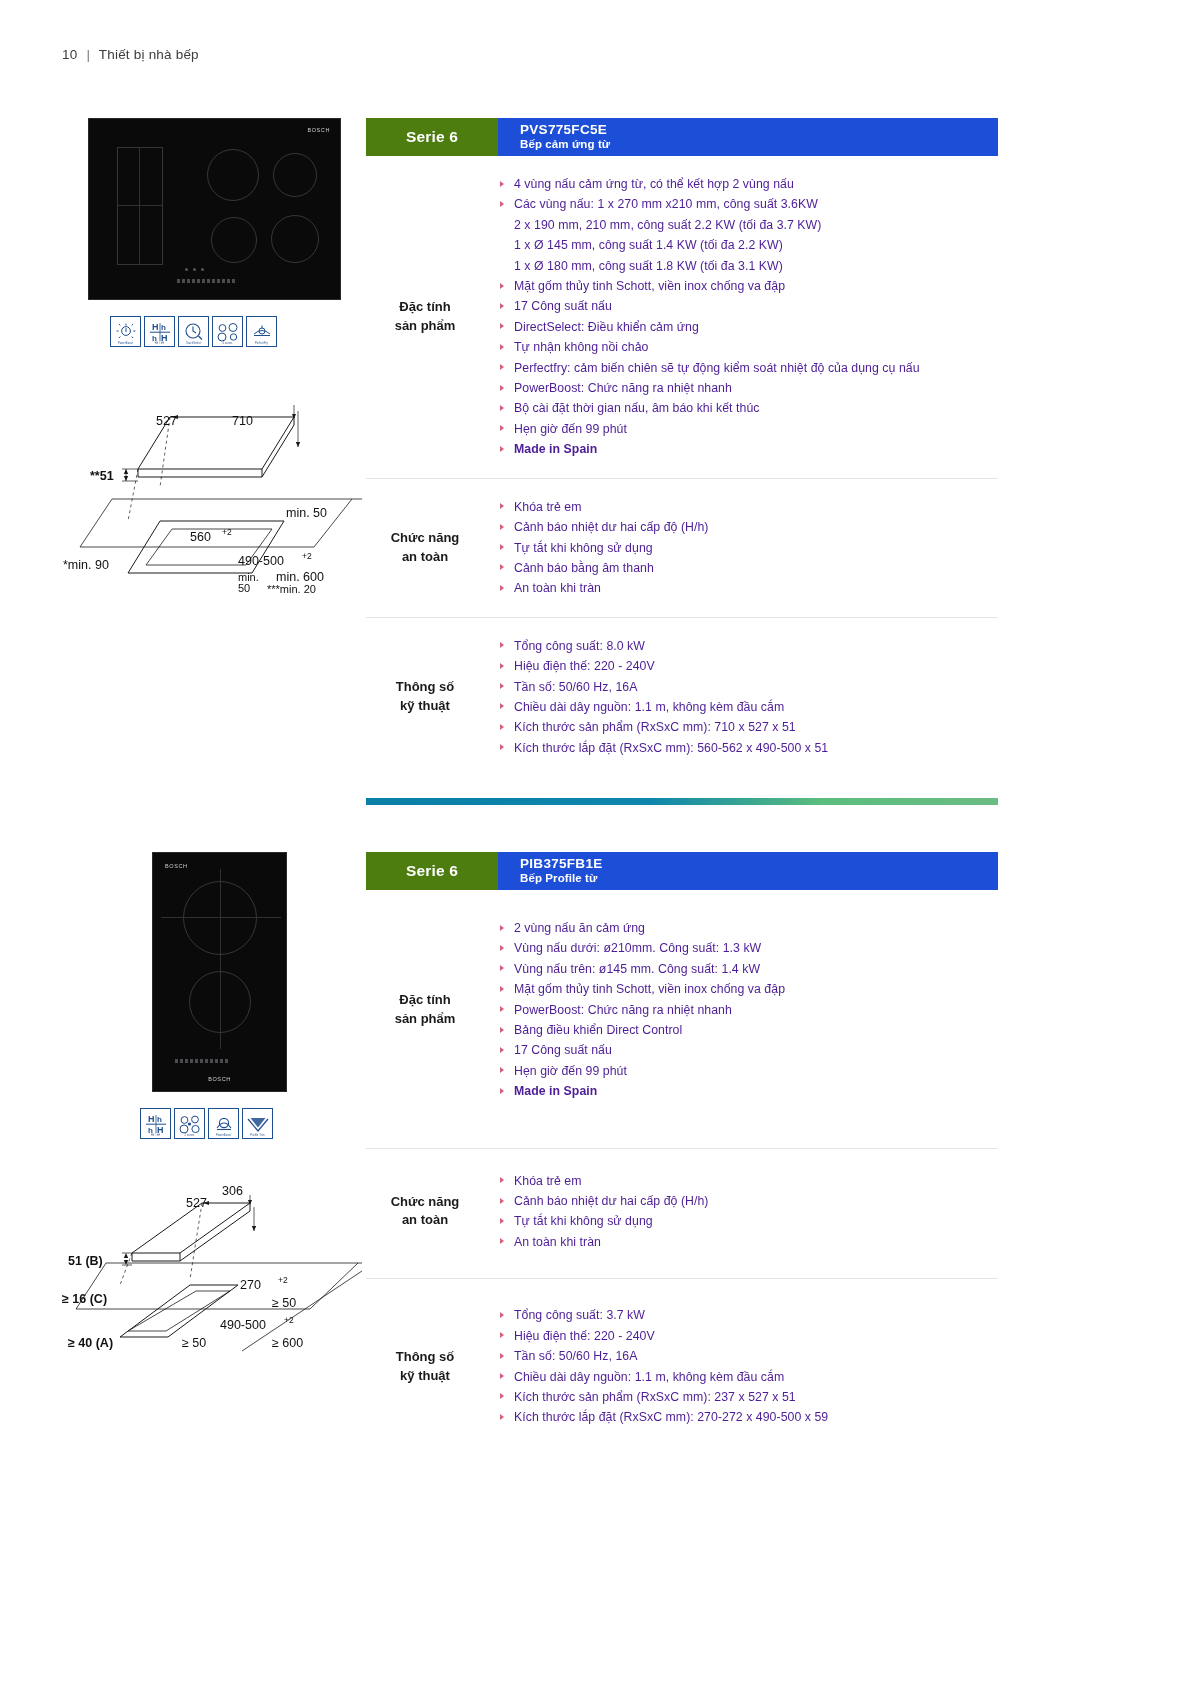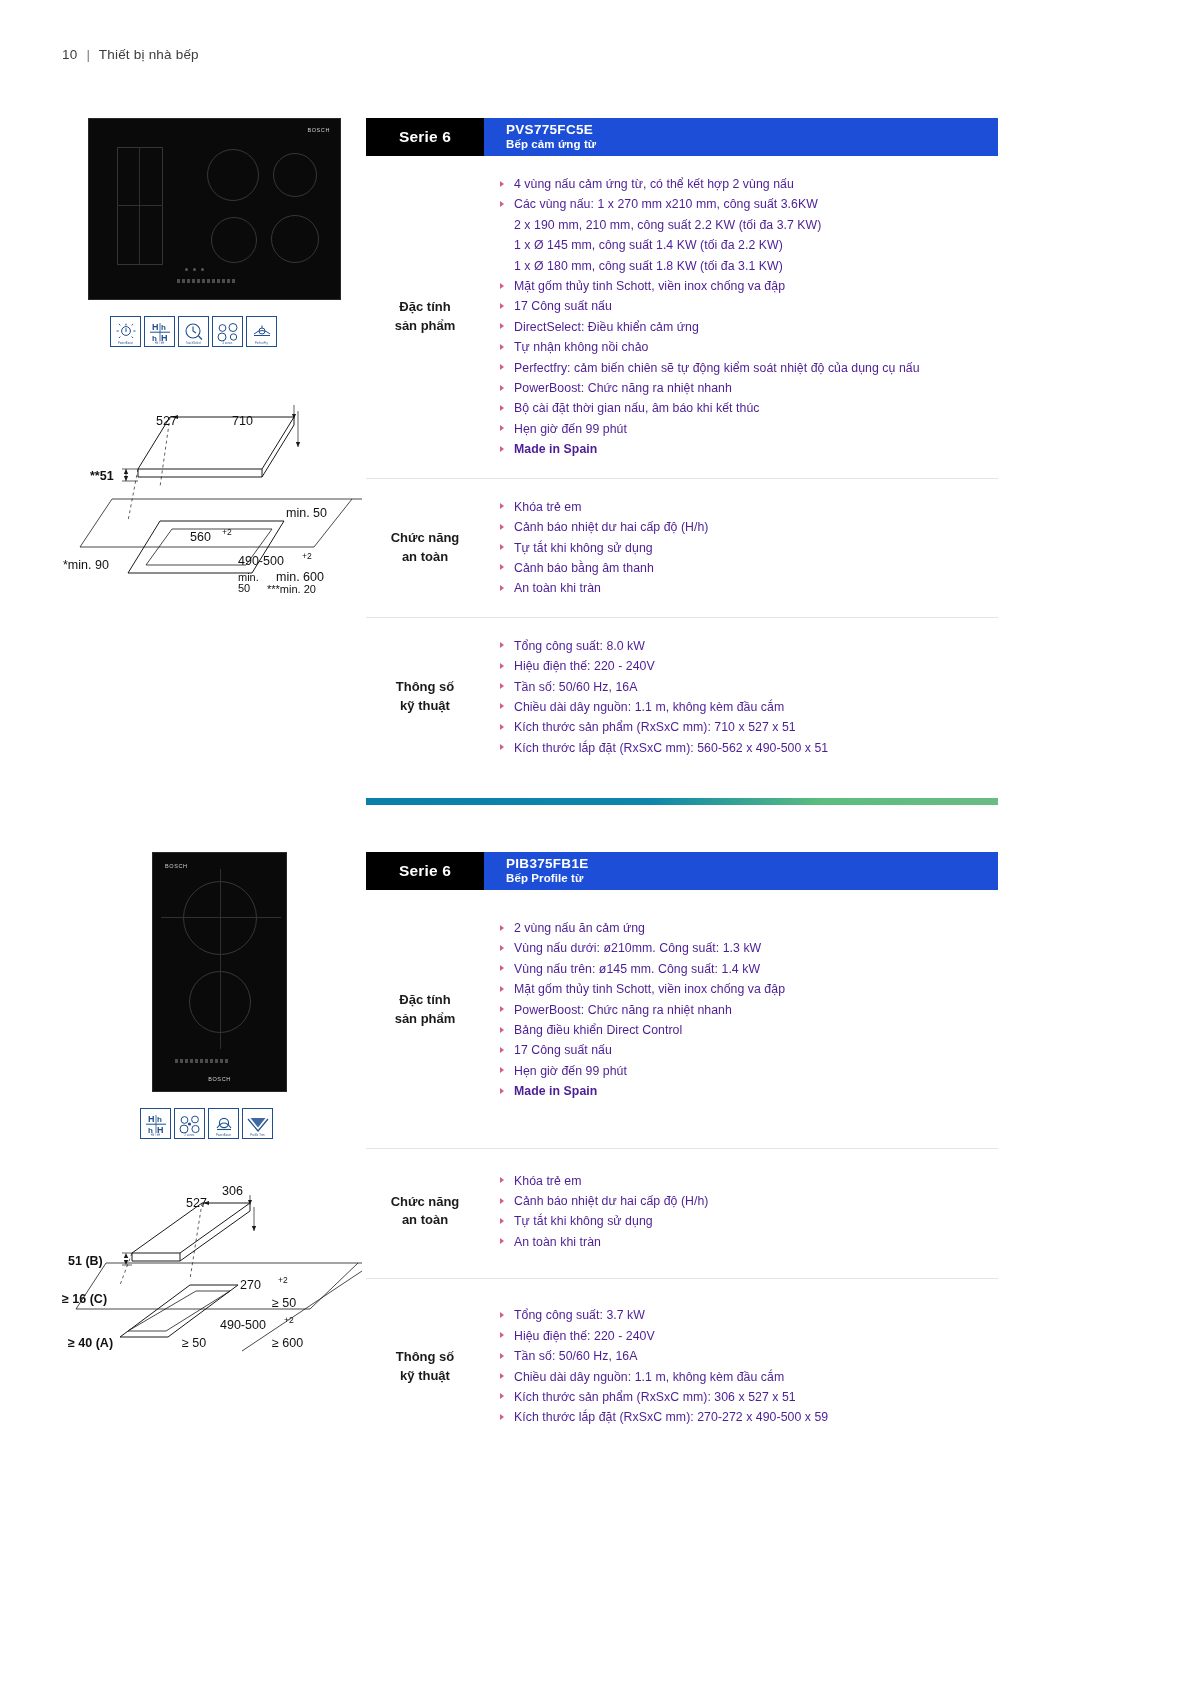--- a/index.html
+++ b/index.html
@@ -103,22 +103,22 @@
 
   
   .tech-draw { position: relative; margin-top: 22px; width: 300px; }
   .tech-draw svg { display:block; overflow: visible; }
 
   
   .prod-right { position: absolute; left: 366px; top: 0; width: 632px; }
 
   .prod-title-bar { display: flex; height: 38px; }
   .serie-cell {
-    width: 118px;
-    background: #000000;
+    width: 132px;
+    background: #4d7c0f;
     color: #ffffff;
     font-size: 15.5px; font-weight: bold;
     display: flex; align-items: center; justify-content: center;
     letter-spacing: .2px;
   }
   .name-cell {
     flex: 1;
     background: #1d4ed8;
     color: #ffffff;
     padding: 4px 0 0 22px;
@@ -539,19 +539,19 @@
     </div>
 
     <div class="spec-section" style="padding:26px 0 18px 0;">
       <div class="spec-label">Thông số<br>kỹ thuật</div>
       <div class="spec-body">
         <ul class="bullets">
           <li><span class="arrow"></span><span>Tổng công suất: 3.7 kW</span></li>
           <li><span class="arrow"></span><span>Hiệu điện thế: 220 - 240V</span></li>
           <li><span class="arrow"></span><span>Tần số: 50/60 Hz, 16A</span></li>
           <li><span class="arrow"></span><span>Chiều dài dây nguồn: 1.1 m, không kèm đầu cắm</span></li>
-          <li><span class="arrow"></span><span>Kích thước sản phẩm (RxSxC mm): 306 x 527 x 51</span></li>
+          <li><span class="arrow"></span><span>Kích thước sản phẩm (RxSxC mm): 237 x 527 x 51</span></li>
           <li><span class="arrow"></span><span>Kích thước lắp đặt (RxSxC mm): 270-272 x 490-500 x 59</span></li>
         </ul>
       </div>
     </div>
   </div>
 </div>
 
 </body></html>

